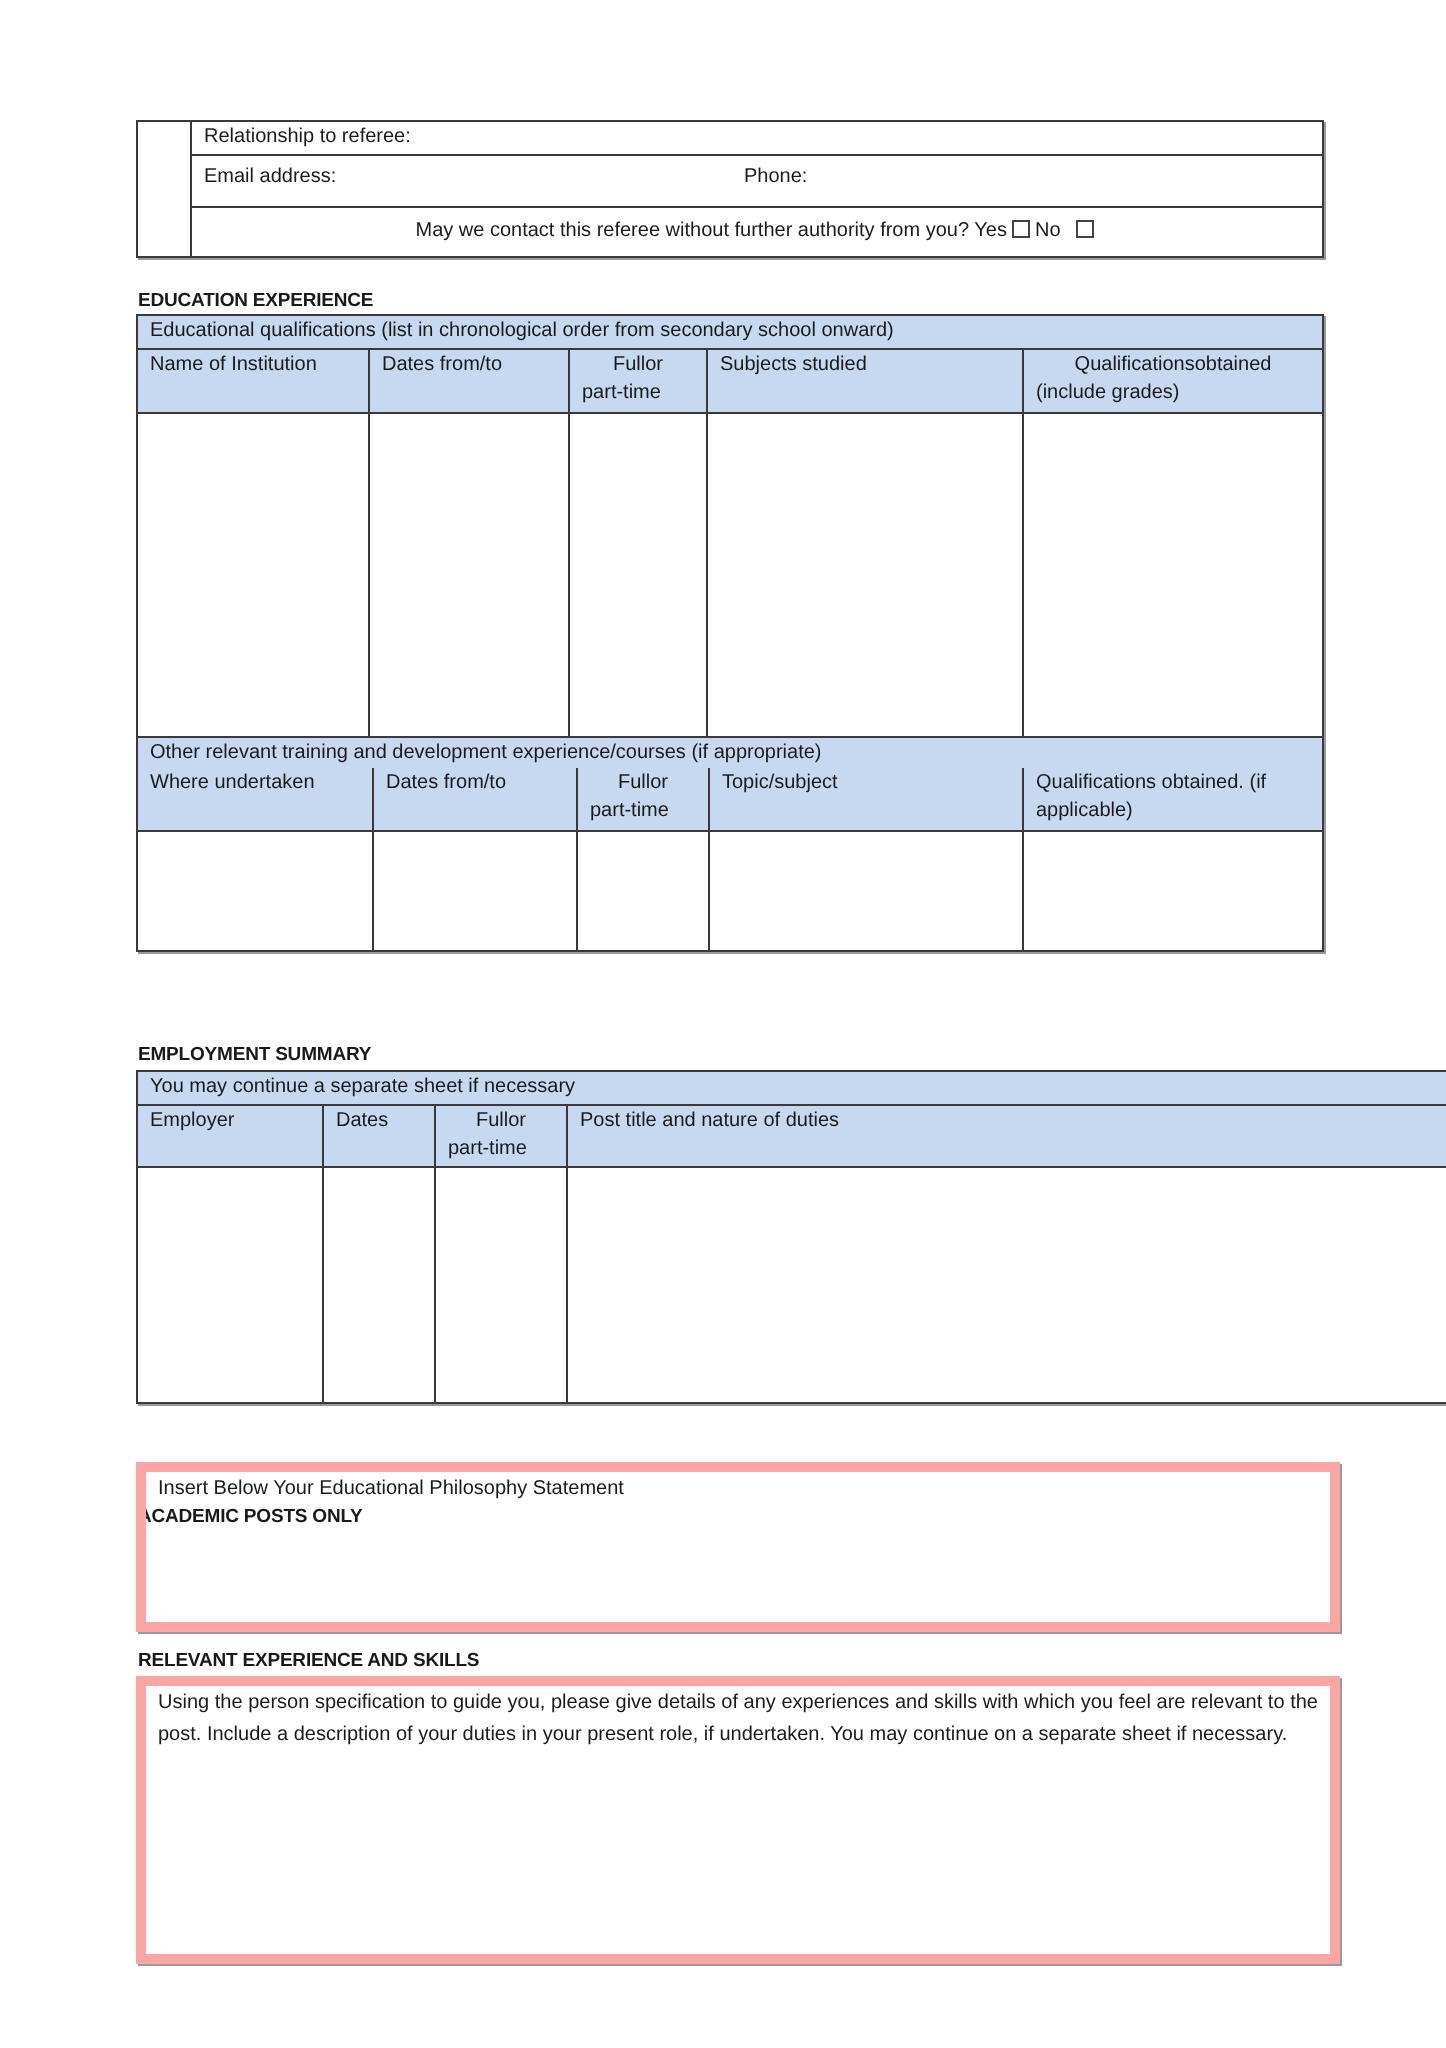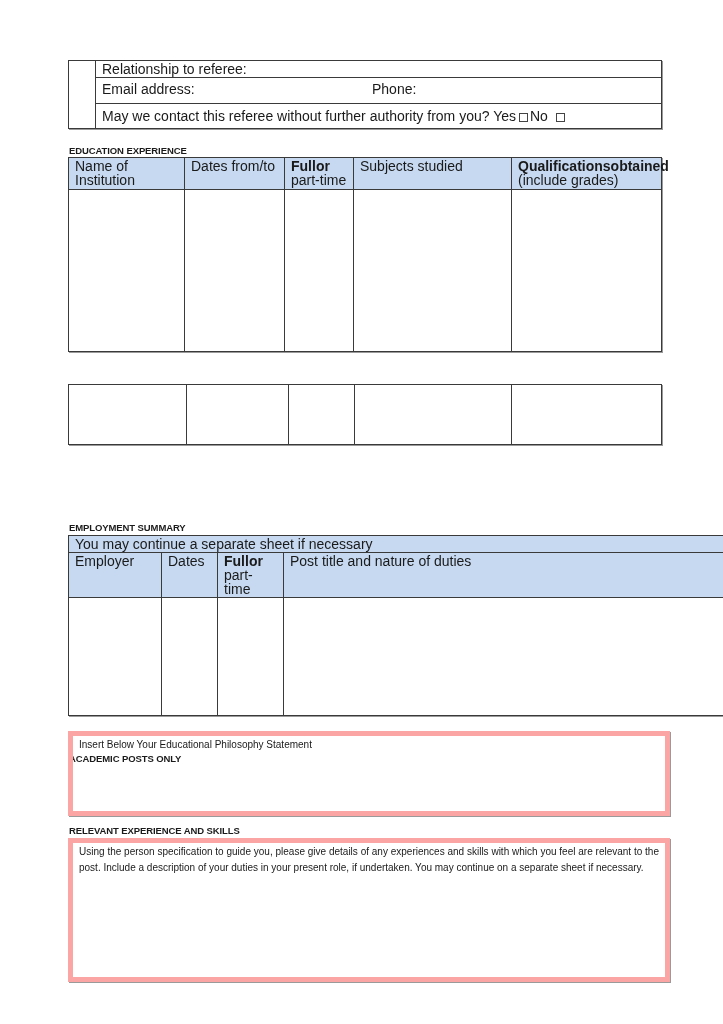--- a/index.html
+++ b/index.html
@@ -3,26 +3,26 @@
   <meta charset="utf-8">
   <style>
     html, body { margin: 0; padding: 0; background: #ffffff; }
     body {
       width: 723px; height: 1024px; position: relative; overflow: hidden;
       font-family: "Liberation Sans", "DejaVu Sans", sans-serif;
       color: #1a1a1a; font-size: 10px;
     }
     .abs { position: absolute; }
     table { border-collapse: collapse; table-layout: fixed; }
-    td { border: 1px solid #3a3a3a; padding: 1px 6px; vertical-align: top; font-size: 14px; line-height: 14px; }
+    td { border: 1px solid #3a3a3a; padding: 1px 6px; vertical-align: top; font-size: 10px; line-height: 14px; }
     .hdr { background: #c6d9f1; }
     .outer { box-shadow: 1px 1px 0 #9a9a9a; }
     .section-title { font-weight: bold; font-size: 9.5px; letter-spacing: -0.1px; }
     .checkbox { display: inline-block; width: 7px; height: 7px; border: 1px solid #444; vertical-align: -1px; margin: 0 2px 0 3px; background: #fff; }
-    .justify-2 { display: flex; justify-content: flex-start; font-weight: bold; }
+    .justify-2 { display: flex; justify-content: center; }
     .box { border: 5px solid #fca5a5; box-shadow: 1px 1px 0 #9a9a9a; }
   </style>
 </head>
 <body>
 
 <table class="abs outer" style="left:68px; top:60px; width:594px;">
   <colgroup>
       <col style="width:27px">
       <col>
     </colgroup>
@@ -30,39 +30,42 @@
       <tr style="height:16px">
     <td rowspan="3"></td>
     <td><span>Relationship to referee:</span></td>
   </tr>
   <tr style="height:26px">
     <td style="padding-top:4px;">
       <span style="display:inline-block; width:270px;"><span>Email address:</span></span><span><span>Phone:</span></span>
     </td>
   </tr>
   <tr style="height:25px">
-    <td style="padding-top:5px;">
+    <td style="padding-top:5px;text-align:center;">
       <span>May we contact this referee without further authority from you?</span>
       <span>Yes</span><span class="checkbox"></span><span>No</span><span class="checkbox" style="margin-left:8px;"></span>
     </td>
   </tr>
 </tbody>
   </table>
 
 <div class="abs section-title" style="left:69px; top:145px;">EDUCATION  EXPERIENCE</div>
 
 <table class="abs outer" style="left:68px; top:157px; width:594px;">
   <colgroup>
       <col style="width:116px">
       <col style="width:100px">
       <col style="width:69px">
       <col style="width:158px">
       <col>
     </colgroup>
   <tbody>
+      <tr class="hdr" style="height:15px">
+    <td colspan="5">Educational qualifications (list in chronological order from secondary school onward)</td>
+  </tr>
   <tr class="hdr" style="height:32px">
     <td>Name of Institution</td>
     <td>Dates from/to</td>
     <td>
       <div class="justify-2">
             <span>Full</span>
             <span>or</span>
           </div>
       <div>part-time</div>
     </td>
@@ -75,32 +78,51 @@
       <div>(include grades)</div>
     </td>
   </tr>
   <tr style="height:162px">
     <td></td>
     <td></td>
     <td></td>
     <td></td>
     <td></td>
   </tr>
+  <tr class="hdr" style="height:15px">
+    <td colspan="5">Other relevant training and development experience/courses (if appropriate)</td>
+  </tr>
 </tbody>
   </table>
 
 <table class="abs" style="left:68px; top:384px; width:594px; box-shadow:1px 1px 0 #9a9a9a;">
   <colgroup>
       <col style="width:118px">
       <col style="width:102px">
       <col style="width:66px">
       <col style="width:157px">
       <col>
     </colgroup>
   <tbody>
+      <tr class="hdr" style="height:31px">
+    <td style="border-top:none;">Where undertaken</td>
+    <td style="border-top:none;">Dates from/to</td>
+    <td style="border-top:none;">
+      <div class="justify-2">
+            <span>Full</span>
+            <span>or</span>
+          </div>
+      <div>part-time</div>
+    </td>
+    <td style="border-top:none;">Topic/subject</td>
+    <td style="border-top:none;">
+      <div>Qualifications obtained. (if</div>
+      <div>applicable)</div>
+    </td>
+  </tr>
   <tr style="height:60px">
     <td></td>
     <td></td>
     <td></td>
     <td></td>
     <td></td>
   </tr>
 </tbody>
   </table>
 

